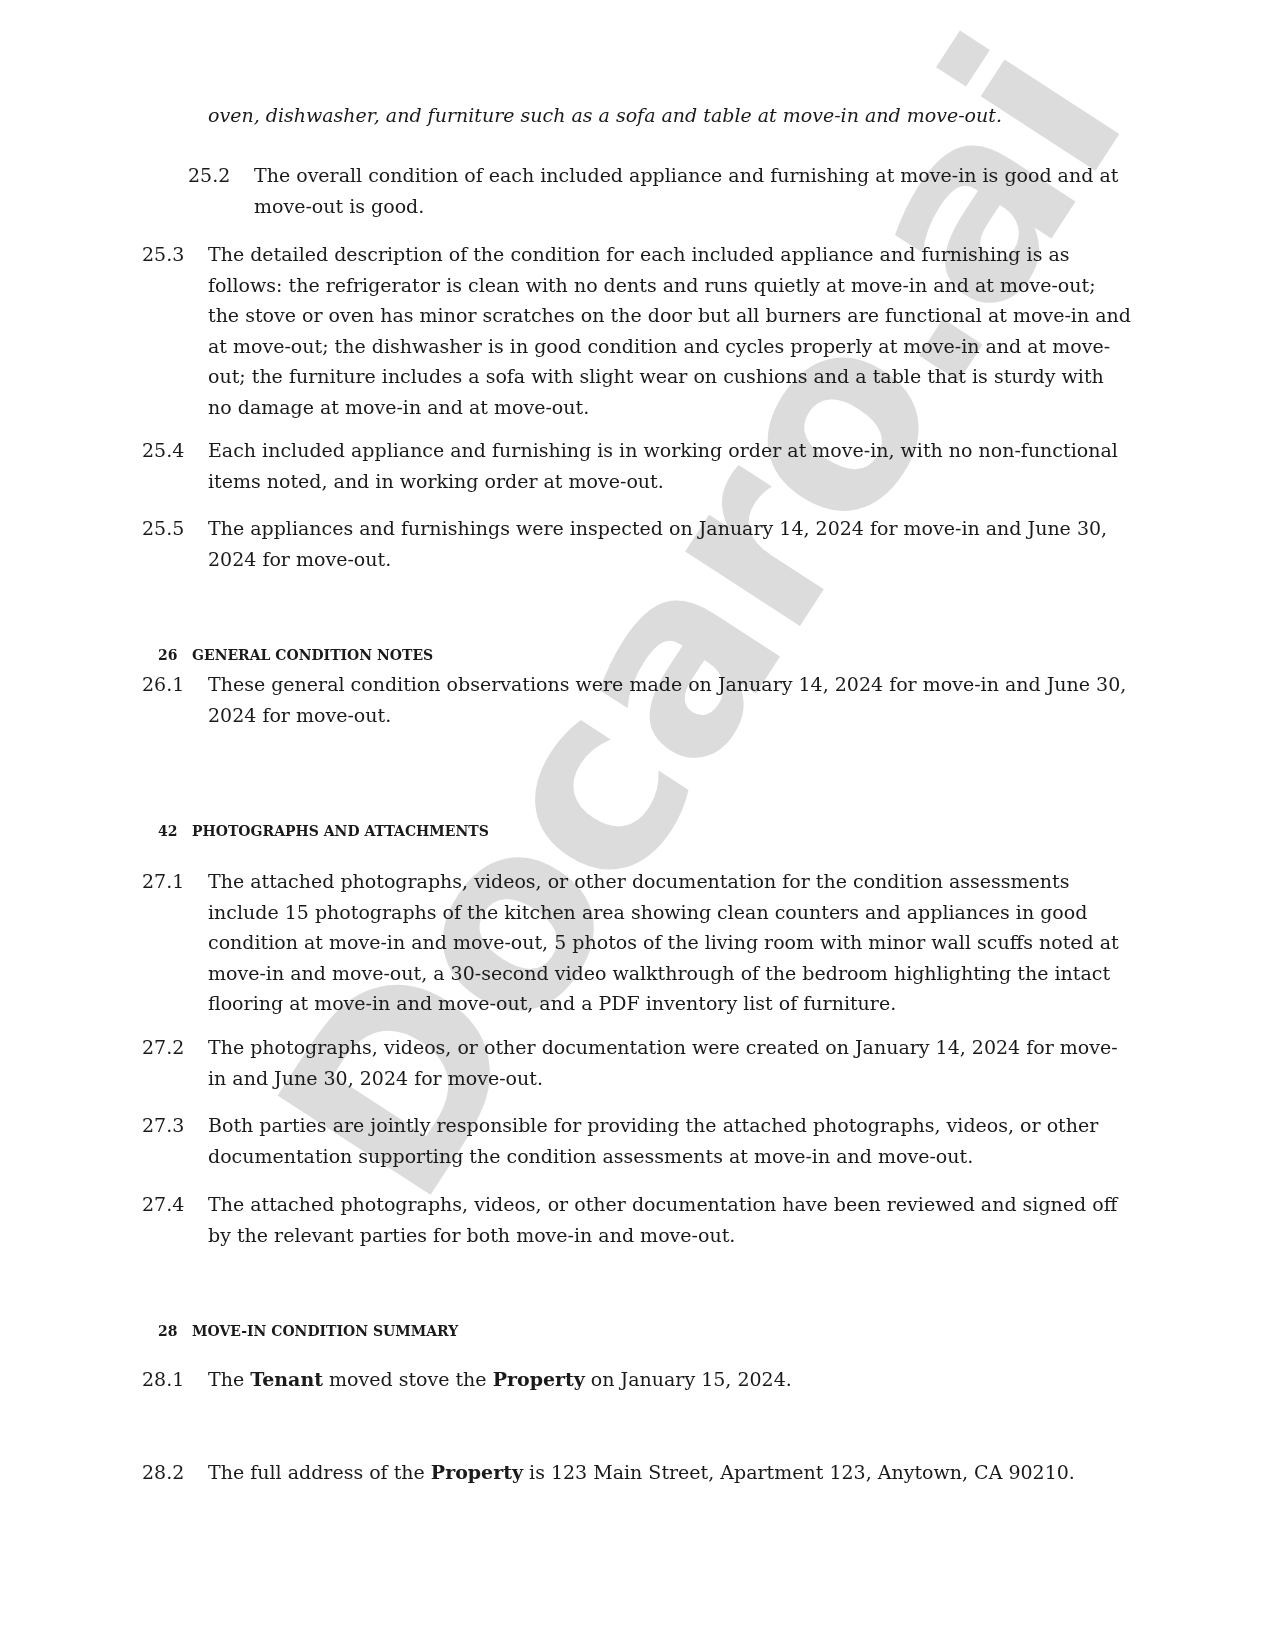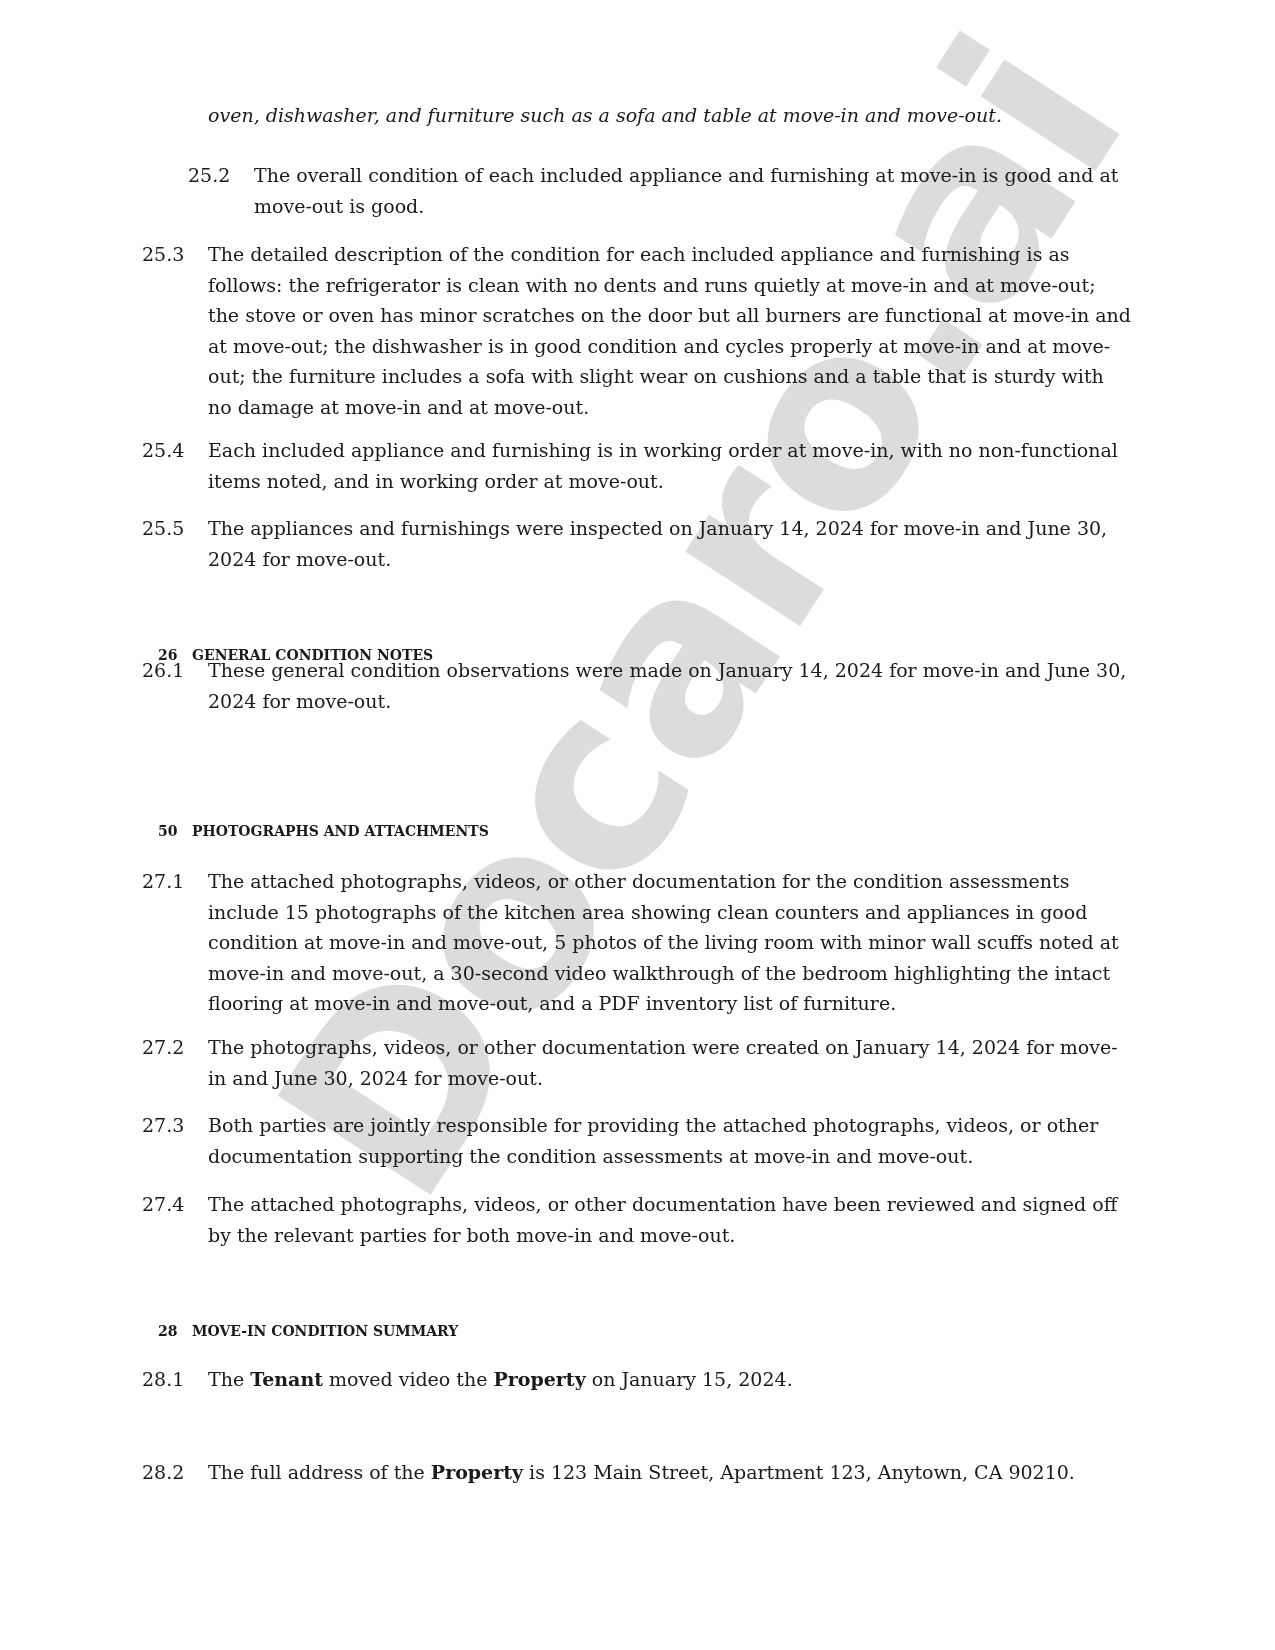--- a/index.html
+++ b/index.html
@@ -49,27 +49,27 @@
     <div class="para" style="top:513px;">
       <span class="num">25.5</span>
       <span class="txt">The appliances and furnishings were inspected on January 14, 2024 for move-in and June 30, 2024 for move-out.</span>
     </div>
 
     <div class="heading" style="top:640px;">
       <span class="num">26</span>
       <span class="txt">GENERAL CONDITION NOTES</span>
     </div>
 
-    <div class="para" style="top:655px;">
+    <div class="para" style="top:669px;">
       <span class="num">26.1</span>
       <span class="txt">These general condition observations were made on January 14, 2024 for move-in and June 30, 2024 for move-out.</span>
     </div>
 
     <div class="heading" style="top:816px;">
-      <span class="num">50</span>
+      <span class="num">42</span>
       <span class="txt">PHOTOGRAPHS AND ATTACHMENTS</span>
     </div>
 
     <div class="para" style="top:866px;">
       <span class="num">27.1</span>
       <span class="txt">The attached photographs, videos, or other documentation for the condition assessments include 15 photographs of the kitchen area showing clean counters and appliances in good condition at move-in and move-out, 5 photos of the living room with minor wall scuffs noted at move-in and move-out, a 30-second video walkthrough of the bedroom highlighting the intact flooring at move-in and move-out, and a PDF inventory list of furniture.</span>
     </div>
 
     <div class="para" style="top:1032px;">
       <span class="num">27.2</span>
@@ -86,21 +86,21 @@
       <span class="txt">The attached photographs, videos, or other documentation have been reviewed and signed off by the relevant parties for both move-in and move-out.</span>
     </div>
 
     <div class="heading" style="top:1316px;">
       <span class="num">28</span>
       <span class="txt">MOVE-IN CONDITION SUMMARY</span>
     </div>
 
     <div class="para" style="top:1364px;">
       <span class="num">28.1</span>
-      <span class="txt"><span>The </span><b>Tenant</b><span> moved video the </span><b>Property</b><span> on January 15, 2024.</span></span>
+      <span class="txt"><span>The </span><b>Tenant</b><span> moved stove the </span><b>Property</b><span> on January 15, 2024.</span></span>
     </div>
 
     <div class="para" style="top:1413px;margin-top:44px;">
       <span class="num">28.2</span>
       <span class="txt"><span>The full address of the </span><b>Property</b><span> is 123 Main Street, Apartment 123, Anytown, CA 90210.</span></span>
     </div>
 
   </div>
 </div>
 

